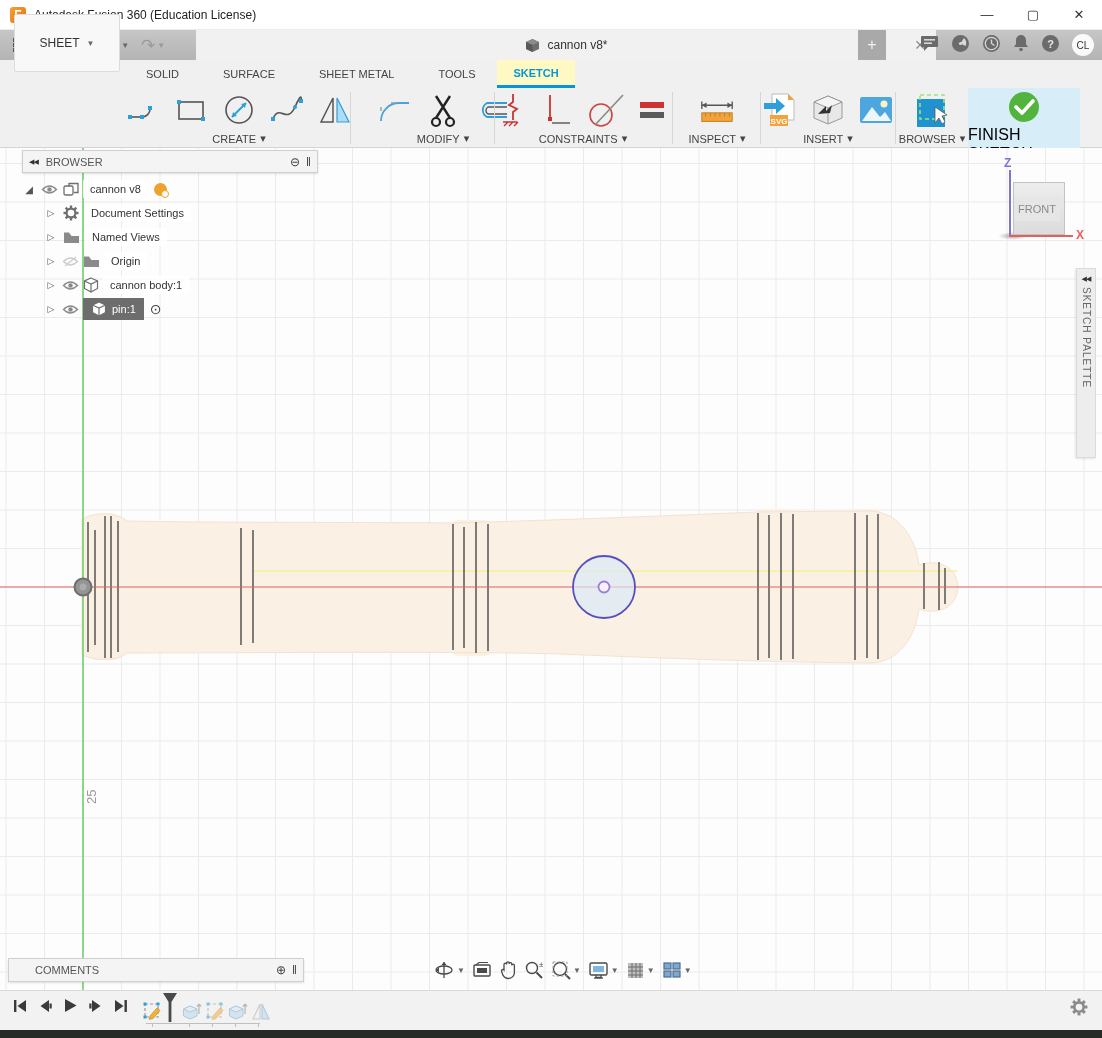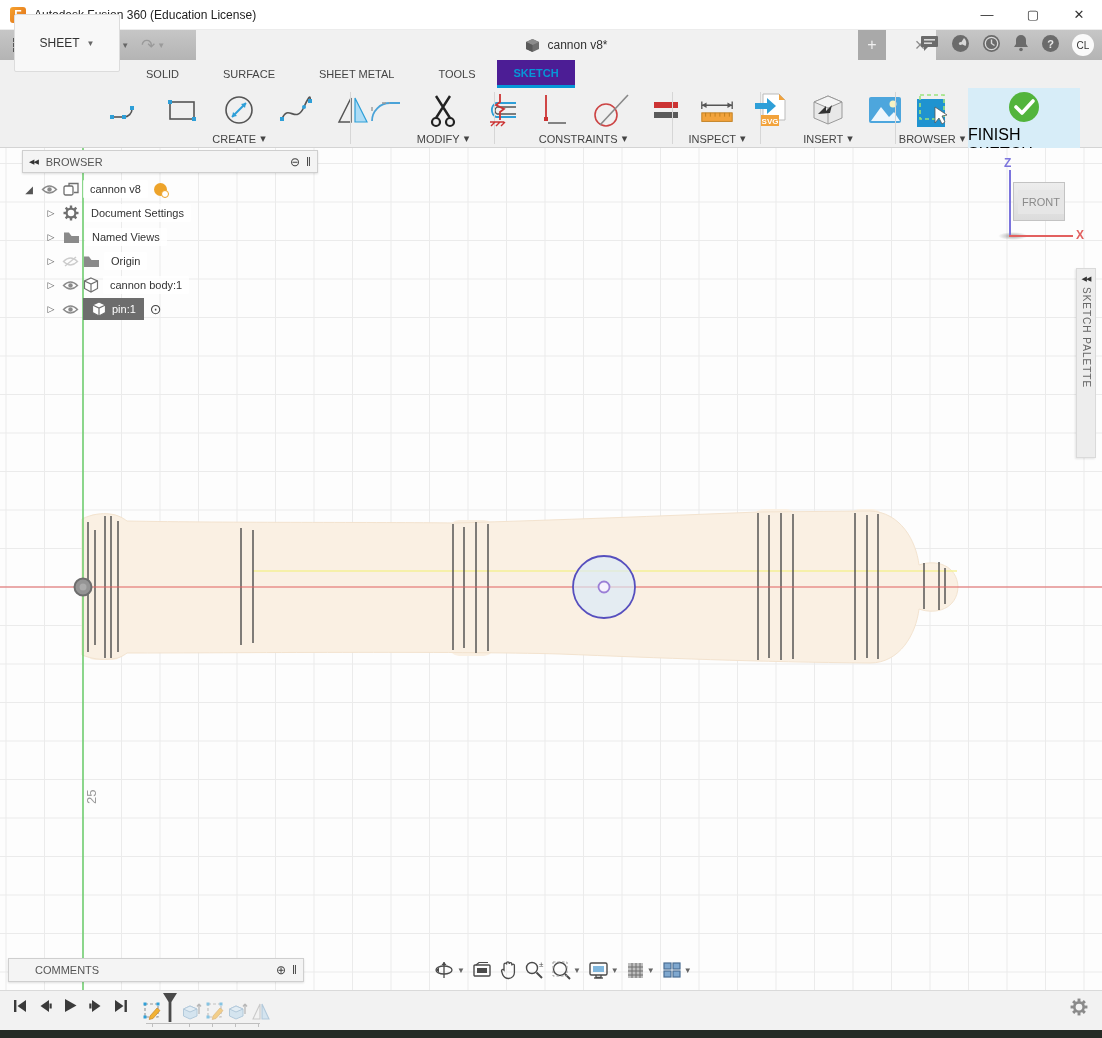--- a/index.html
+++ b/index.html
@@ -34,23 +34,23 @@
 
   
   #ribbon { position:absolute; left:0; top:60px; width:1102px; height:88px; background:#f0f0f0;
     border-bottom:1px solid #d4d4d4; }
   #design-btn { position:absolute; left:14px; top:14px; width:106px; height:58px; background:#f8f8f8;
     border:1px solid #dcdcdc; border-radius:2px; display:flex; align-items:center; justify-content:center;
     font-size:12px; color:#333; gap:5px; }
   .rtabs { position:absolute; left:124px; top:0; height:28px; display:flex; }
   .rtab { height:28px; display:flex; align-items:center; justify-content:center;
     font-size:11px; color:#444; padding:0 22px; }
-  .rtab.active { background:#4c1d95; color:#0696d7; border-bottom:3px solid #0696d7; font-weight:bold; padding:0 16px; }
+  .rtab.active { background:#fef9c3; color:#0696d7; border-bottom:3px solid #0696d7; font-weight:bold; padding:0 16px; }
   .rgroup { position:absolute; top:28px; height:60px; display:flex; flex-direction:column; align-items:center; }
-  .rgroup .icons { display:flex; align-items:center; gap:19px; height:44px; }
+  .rgroup .icons { display:flex; align-items:center; gap:10px; height:44px; }
   .rgroup .glabel { font-size:11px; color:#444; display:flex; gap:4px; align-items:center; }
   .rsep { position:absolute; top:32px; width:1px; height:52px; background:#d6d6d6; }
   #finish-inner { position:absolute; left:968px; top:28px; width:112px; height:60px; background:#d7edf8;
     display:flex; flex-direction:column; align-items:center; }
   .tool { width:38px; height:38px; display:flex; align-items:center; justify-content:center; }
 
   
   #canvas { position:absolute; left:0; top:148px; width:1102px; height:842px; background:#fdfdfd; }
   #sketch-svg { position:absolute; left:0; top:0; }
 
@@ -64,23 +64,23 @@
   .brow { height:24px; display:flex; align-items:center; font-size:11px; color:#333; }
   .chip { background:rgba(255,255,255,.82); padding:3px 7px; border-radius:1px; display:flex; align-items:center; gap:5px;text-align:center; }
   .chip-sel { background:#6d6d6d; color:#fff; padding:3px 8px; display:flex; align-items:center; gap:5px; }
   .expander { width:14px; text-align:center; color:#555; font-size:9px; }
   .badge { position:relative; width:13px; height:13px; border-radius:50%;
     background:#eda32a; margin-left:6px; }
   .badge::after { content:""; position:absolute; right:-2px; bottom:-2px; width:6px; height:6px;
     border-radius:50%; background:#fff; border:1px solid #eda32a; }
 
   
-  #viewcube-face { position:absolute; left:1013px; top:34px; width:52px; height:39px;
+  #viewcube-face { position:absolute; left:1013px; top:34px; width:52px; height:53px;
     background:linear-gradient(#ededed,#dcdcdc); border:1px solid #c3c3c3; display:flex; align-items:center;
-    justify-content:flex-end; }
+    justify-content:flex-start; }
   #viewcube-face .inner { background:#e6e6e6; padding:6px 4px; font-size:11px; color:#8a8a8a; }
   .vc-axis-z { position:absolute; left:1009px; top:22px; width:2px; height:66px; background:#7b74dd; }
   .vc-axis-x { position:absolute; left:1009px; top:87px; width:64px; height:2px; background:#e2605f; }
   .vc-z-label { position:absolute; left:1004px; top:8px; color:#7b74dd; font-size:12px; font-weight:bold; }
   .vc-x-label { position:absolute; left:1076px; top:80px; color:#e2605f; font-size:12px; font-weight:bold; }
   #vc-shadow { position:absolute; left:998px; top:84px; width:30px; height:8px; border-radius:50%;
     background:radial-gradient(rgba(60,60,60,.45), rgba(60,60,60,0) 70%); }
 
   
   #palette-strip { position:absolute; left:1076px; top:120px; width:20px; height:190px; background:#ededed;

